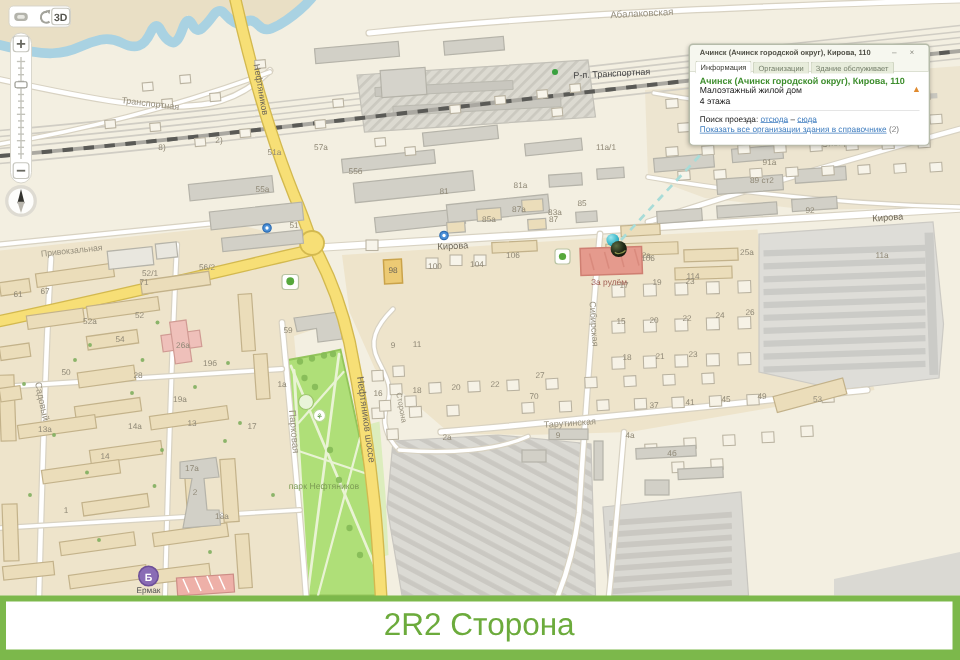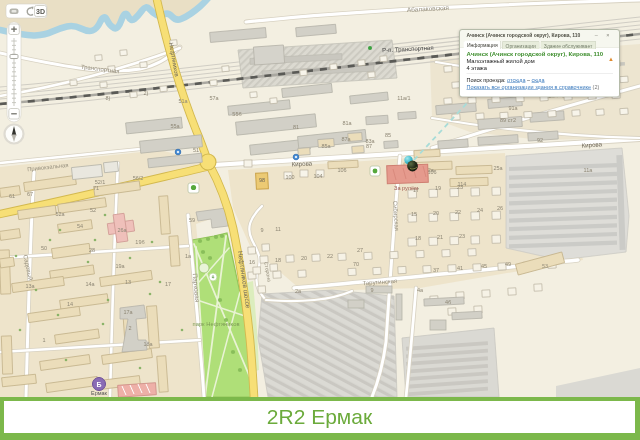--- a/index.html
+++ b/index.html
@@ -483,21 +483,21 @@
   <div class="gr">Ачинск (Ачинск городской округ), Кирова, 110</div>
   <div class="bk">Малоэтажный жилой дом<br>4 этажа</div>
   <hr>
   <div class="bk sm">Поиск проезда: <a>отсюда</a> – <a>сюда</a><br>
   <a>Показать все организации здания в справочнике</a> <span style="color:#777">(2)</span></div>
  </div>
  <div class="warn">▲</div>
 </div>
     </div>
 <div id="footer">
-      <div class="in">2R2 Ермак</div>
+      <div class="in">2R2 Сторона</div>
     </div>
 <svg width="60" height="160" style="position:absolute;left:0;top:0" xmlns="http://www.w3.org/2000/svg">
  <g>
   <rect x="6" y="4" width="41" height="14" rx="3" fill="#fff" stroke="#d5d2c8" stroke-width="0.6"></rect>
   <rect x="9.5" y="8.5" width="9" height="5.5" rx="2.5" fill="#b3b3ab"></rect>
   <rect x="11.5" y="10" width="5" height="2.5" rx="1" fill="#e8e8e2"></rect>
   <path d="M31.5,8 a3.6,3.6 0 1,0 1.5,6.4" fill="none" stroke="#a3a39b" stroke-width="1.4"></path>
   <path d="M30.5,7 l3,-0.5 l-0.5,3 z" fill="#a3a39b"></path>
   <rect x="34.5" y="5.5" width="12" height="11" rx="2" fill="#fff" stroke="#c6c6be" stroke-width="0.8"></rect>
   <text x="40.5" y="13.8" font-size="7" font-weight="bold" fill="#55554e" text-anchor="middle" font-family="Liberation Sans">3D</text>

